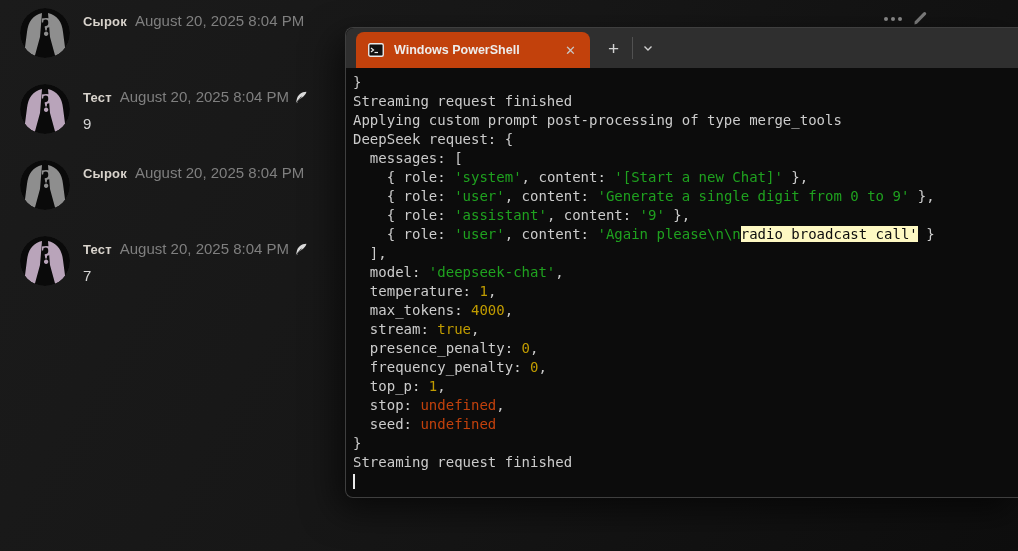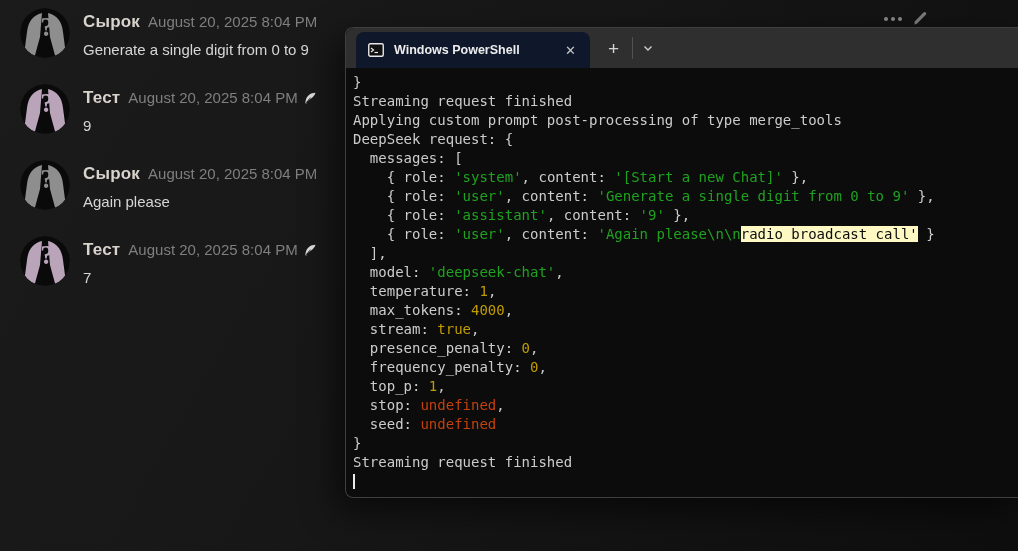--- a/index.html
+++ b/index.html
@@ -10,21 +10,21 @@
     position: relative;
   }
 
   
   .chat { position:absolute; left:0; top:0; width:345px; padding-top:8px; }
   .message { display:flex; margin:0 0 15px 20px; min-height:61px; }
   .avatar { width:50px; height:50px; flex:0 0 50px; border-radius:50%; overflow:hidden; color:#8e8e8e; }
   .avatar svg { display:block; width:50px; height:50px; }
   .msg-body { margin-left:13px; padding-top:4px; }
   .name-row { display:flex; align-items:baseline; }
-  .author { font-weight:bold; font-size:17px; color:#d8d3cc; letter-spacing:.2px; }
+  .author { font-weight:bold; font-size:13px; color:#d8d3cc; letter-spacing:.2px; }
   .timestamp { font-size:15px; color:#7f7f7f; margin-left:8px; }
   .quill { margin-left:6px; position:relative; top:2px; }
   .msg-text { font-size:15px; color:#d6d6d6; margin-top:9px; }
 
   
   .msg-actions { position:absolute; left:884px; top:10px; display:flex; align-items:center; gap:10px; }
   .dots { display:flex; gap:3px; }
   .dots i { width:4px; height:4px; border-radius:50%; background:#8c8c8c; display:block; }
 
   
@@ -33,21 +33,21 @@
     background:#0c0c0c;
     border:1px solid #3f3f3f; border-right:none;
     border-radius:8px 0 0 8px;
     box-shadow:-8px 12px 34px rgba(0,0,0,.6);
   }
   .tabbar {
     height:40px; background:#2f2f2f; border-radius:8px 0 0 0;
     display:flex; align-items:flex-end;
   }
   .tab {
-    margin-left:10px; width:234px; height:36px; background:#0f172a;
+    margin-left:10px; width:234px; height:36px; background:#c2410c;
     border-radius:8px 8px 0 0; display:flex; align-items:center; padding:16px 12px;
   }
   .tab-title { flex:1; margin-left:10px; font-size:12.5px; font-weight:700; color:#ededed; }
   .tab-close { font-size:13px; color:#c8c8c8; cursor:default; padding:0 2px; }
   .newtab { align-self:center; margin-left:18px; color:#d2d2d2; font-size:19px; font-weight:300; line-height:1; }
   .tab-divider { align-self:center; width:1px; height:22px; background:#515151; margin:0 9px 0 13px; }
   .tab-chevron { align-self:center; display:flex; }
 
   .term-content {
     padding:5px 0 0 7px;
@@ -81,21 +81,20 @@
         <path d="M28,5 C37,7 42,14 43,24 L46,47 L36,51 L30,29 Z" fill="currentColor"></path>
         <text x="27" y="28" font-size="27" font-weight="bold" fill="currentColor" text-anchor="middle" font-family="Liberation Serif, serif">?</text>
           </g>
       </svg>
     </div>
     <div class="msg-body">
       <div class="name-row">
         <span class="author">Сырок</span>
         <span class="timestamp">August 20, 2025 8:04 PM</span>
       </div>
-      <div class="msg-text">Generate a single digit from 0 to 9</div>
     </div>
   </div>
 
   <div class="message">
     <div class="avatar" style="color: rgb(185, 164, 186);">
       <svg viewBox="0 0 50 50">
           <defs>
             <clipPath id="c1">
               <circle cx="25" cy="25" r="25"></circle>
             </clipPath>
@@ -137,21 +136,20 @@
         <path d="M28,5 C37,7 42,14 43,24 L46,47 L36,51 L30,29 Z" fill="currentColor"></path>
         <text x="27" y="28" font-size="27" font-weight="bold" fill="currentColor" text-anchor="middle" font-family="Liberation Serif, serif">?</text>
           </g>
       </svg>
     </div>
     <div class="msg-body">
       <div class="name-row">
         <span class="author">Сырок</span>
         <span class="timestamp">August 20, 2025 8:04 PM</span>
       </div>
-      <div class="msg-text">Again please</div>
     </div>
   </div>
 
   <div class="message">
     <div class="avatar" style="color: rgb(185, 164, 186);">
       <svg viewBox="0 0 50 50">
           <defs>
             <clipPath id="c3">
               <circle cx="25" cy="25" r="25"></circle>
             </clipPath>

